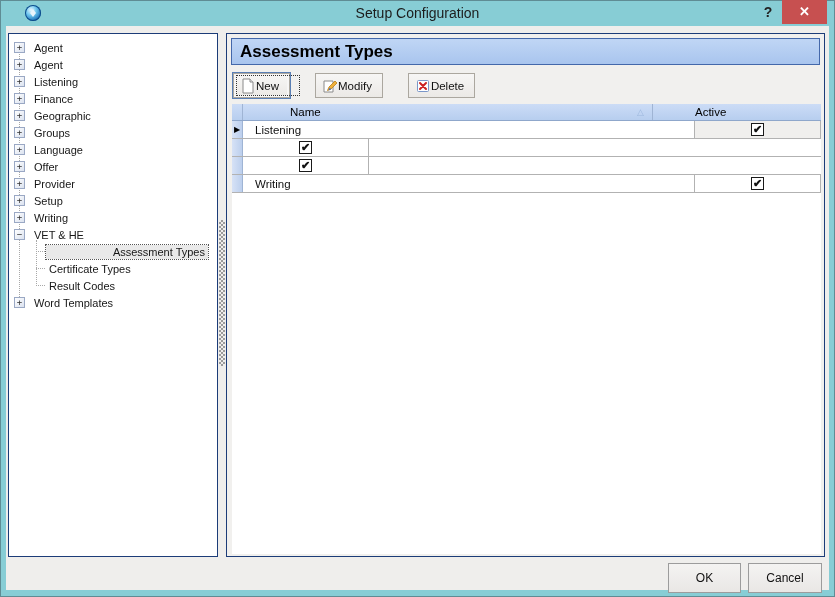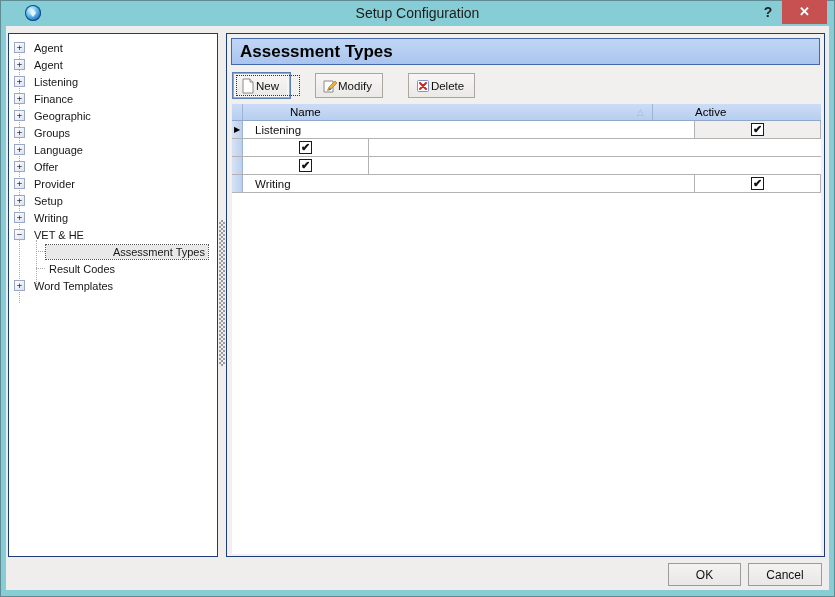--- a/index.html
+++ b/index.html
@@ -76,21 +76,21 @@
   .cell-selector { width:11px; background:linear-gradient(90deg,#d7e2f6,#bccfed); border-right:1px solid #9fb4d4;
                  display:flex; align-items:center; justify-content:center; }
   .row-indicator { font-size:8px; color:#000; }
   .cell-name { flex:1; display:flex; align-items:center; padding-left:12px; background:#fff; border-right:1px solid #b2b2b2; }
   .cell-active { width:126px; background:#fff; display:flex; align-items:center; justify-content:center; border-right:1px solid #b2b2b2; }
   .grid-row.selected .cell-active { background:#f0efed; }
   .checkbox { width:13px; height:13px; border:1px solid #1a1a1a; background:#fff; font-size:11px; line-height:11px;
               text-align:center; color:#111; font-weight:bold; }
 
   
-  .footer-btn { position:absolute; height:23px; background:linear-gradient(#f4f3f2,#e9e7e5);
+  .footer-btn { position:absolute; height:30px; background:linear-gradient(#f4f3f2,#e9e7e5);
                 border:1px solid #9c9c9c; font-size:12px; color:#111; text-align:center; cursor:default;
                 display:flex; align-items:center; justify-content:center; }
   .ok-btn { left:662px; top:537px; width:73px; }
   .cancel-btn { left:742px; top:537px; width:74px; }
 </style>
 </head>
 <body>
 
 <div class="window">
 
@@ -152,20 +152,23 @@
           <div class="tree-row root">
             <span class="expand-box">+</span>
             <span class="tree-label">Writing</span>
           </div>
           <div class="tree-row root">
             <span class="expand-box">−</span>
             <span class="tree-label">VET &amp; HE</span>
           </div>
           <div class="tree-row child selected">
             <span class="tree-label">Assessment Types</span>
+          </div>
+          <div class="tree-row child">
+            <span class="tree-label">Certificate Types</span>
           </div>
           <div class="tree-row child">
             <span class="tree-label">Result Codes</span>
           </div>
           <div class="tree-row root">
             <span class="expand-box">+</span>
             <span class="tree-label">Word Templates</span>
           </div>
         </div>
     </div>

